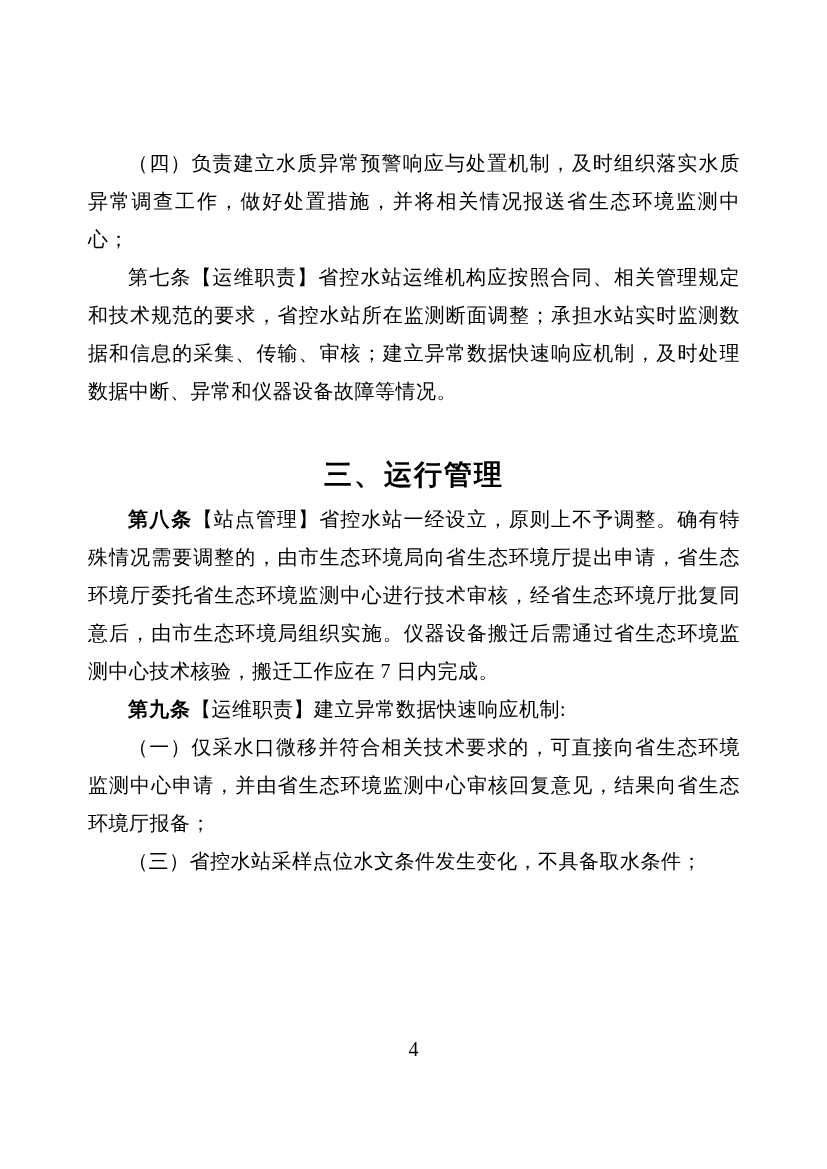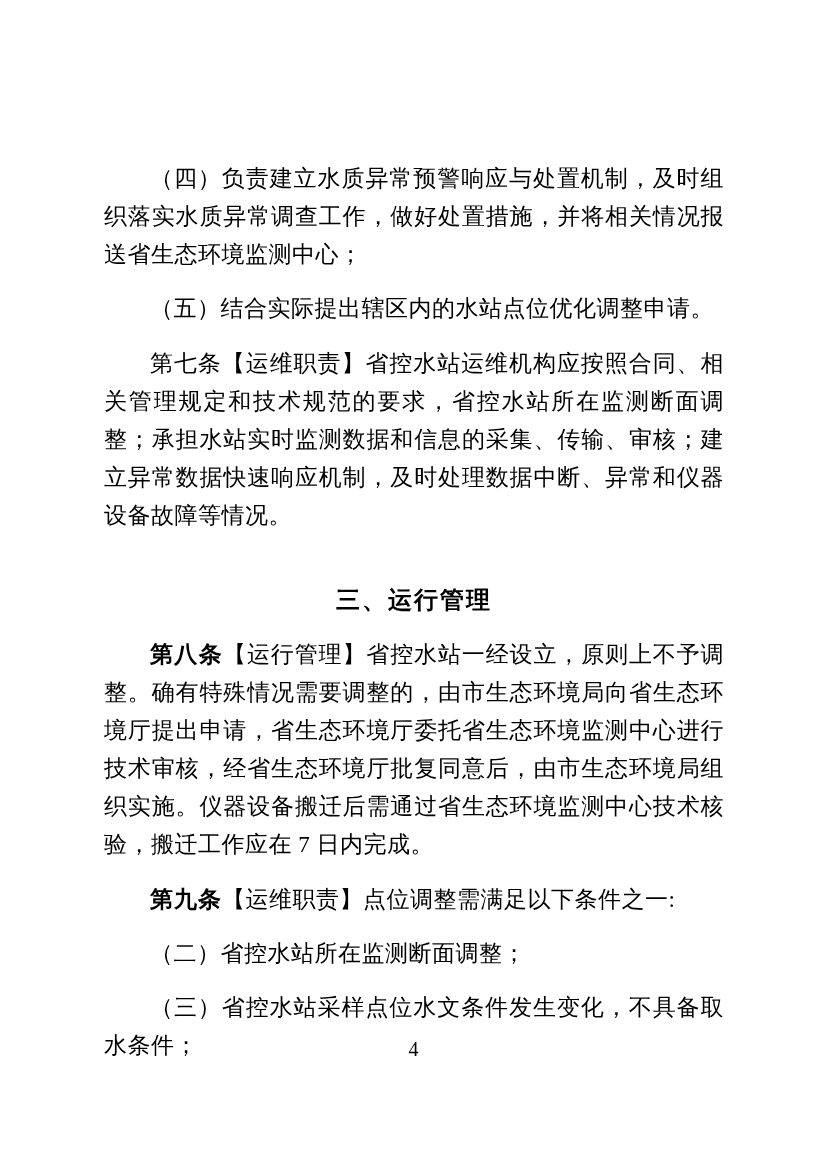--- a/index.html
+++ b/index.html
@@ -16,40 +16,40 @@
     color: #000000;
     font-family: "Liberation Serif", serif;
   }
   .content {
     position: absolute;
     left: 88px;
     top: 144px;
     width: 652px;
   }
   .para {
-    margin: 16px;
-    font-size: 23px;
+    margin: 0;
+    font-size: 20px;
     line-height: 38px;
     text-align: justify;
     text-justify: inter-ideograph;
     text-indent: 2em;
     letter-spacing: 0.5px;
     color: #000000;
   }
   .article-term {
     font-weight: bold;
     font-family: Liberation Sans, sans-serif;
     letter-spacing: 1px;
   }
   .article-label {
     font-family: Liberation Sans, sans-serif;
   }
   .section-heading {
     margin: 46px 0 6px 0;
-    font-size: 24px;
+    font-size: 28px;
     line-height: 38px;
     text-align: center;
     font-weight: bold;
     font-family: "Liberation Sans", sans-serif;
     letter-spacing: 2px;
     color: #000000;
   }
   .page-number {
     position: absolute;
     top: 1034px;
@@ -65,42 +65,39 @@
 </head>
 <body>
 
 <div class="page">
   <div class="content">
 
     <p class="para">
       <span>（四）负责建立水质异常预警响应与处置机制，及时组织落实水质异常调查工作，做好处置措施，并将相关情况报送省生态环境监测中心；</span>
     </p>
 
-    <p class="para">
-      <span>（五）结合实际提出辖区内的水站点位优化调整申请。</span>
-    </p>
 
     <p class="para">
       <span>第七条</span><span class="article-label">【运维职责】</span><span>省控水站运维机构应按照合同、相关管理规定和技术规范的要求，省控水站所在监测断面调整；承担水站实时监测数据和信息的采集、传输、审核；建立异常数据快速响应机制，及时处理数据中断、异常和仪器设备故障等情况。</span>
     </p>
 
     <h2 class="section-heading">三、运行管理</h2>
 
     <p class="para">
-      <span class="article-term">第八条</span><span class="article-label">【运行管理】</span><span>省控水站一经设立，原则上不予调整。确有特殊情况需要调整的，由市生态环境局向省生态环境厅提出申请，省生态环境厅委托省生态环境监测中心进行技术审核，经省生态环境厅批复同意后，由市生态环境局组织实施。仪器设备搬迁后需通过省生态环境监测中心技术核验，搬迁工作应在 7 日内完成。</span>
+      <span class="article-term">第八条</span><span class="article-label">【站点管理】</span><span>省控水站一经设立，原则上不予调整。确有特殊情况需要调整的，由市生态环境局向省生态环境厅提出申请，省生态环境厅委托省生态环境监测中心进行技术审核，经省生态环境厅批复同意后，由市生态环境局组织实施。仪器设备搬迁后需通过省生态环境监测中心技术核验，搬迁工作应在 7 日内完成。</span>
     </p>
 
     <p class="para">
-      <span class="article-term">第九条</span><span class="article-label">【运维职责】</span><span>点位调整需满足以下条件之一:</span>
+      <span class="article-term">第九条</span><span class="article-label">【运维职责】</span><span>建立异常数据快速响应机制:</span>
     </p>
 
+    <p class="para">
+      <span>（一）仅采水口微移并符合相关技术要求的，可直接向省生态环境监测中心申请，并由省生态环境监测中心审核回复意见，结果向省生态环境厅报备；</span>
+    </p>
 
-    <p class="para">
-      <span>（二）省控水站所在监测断面调整；</span>
-    </p>
 
     <p class="para">
       <span>（三）省控水站采样点位水文条件发生变化，不具备取水条件；</span>
     </p>
 
   </div>
 
   <div class="page-number">4</div>
 </div>
 

